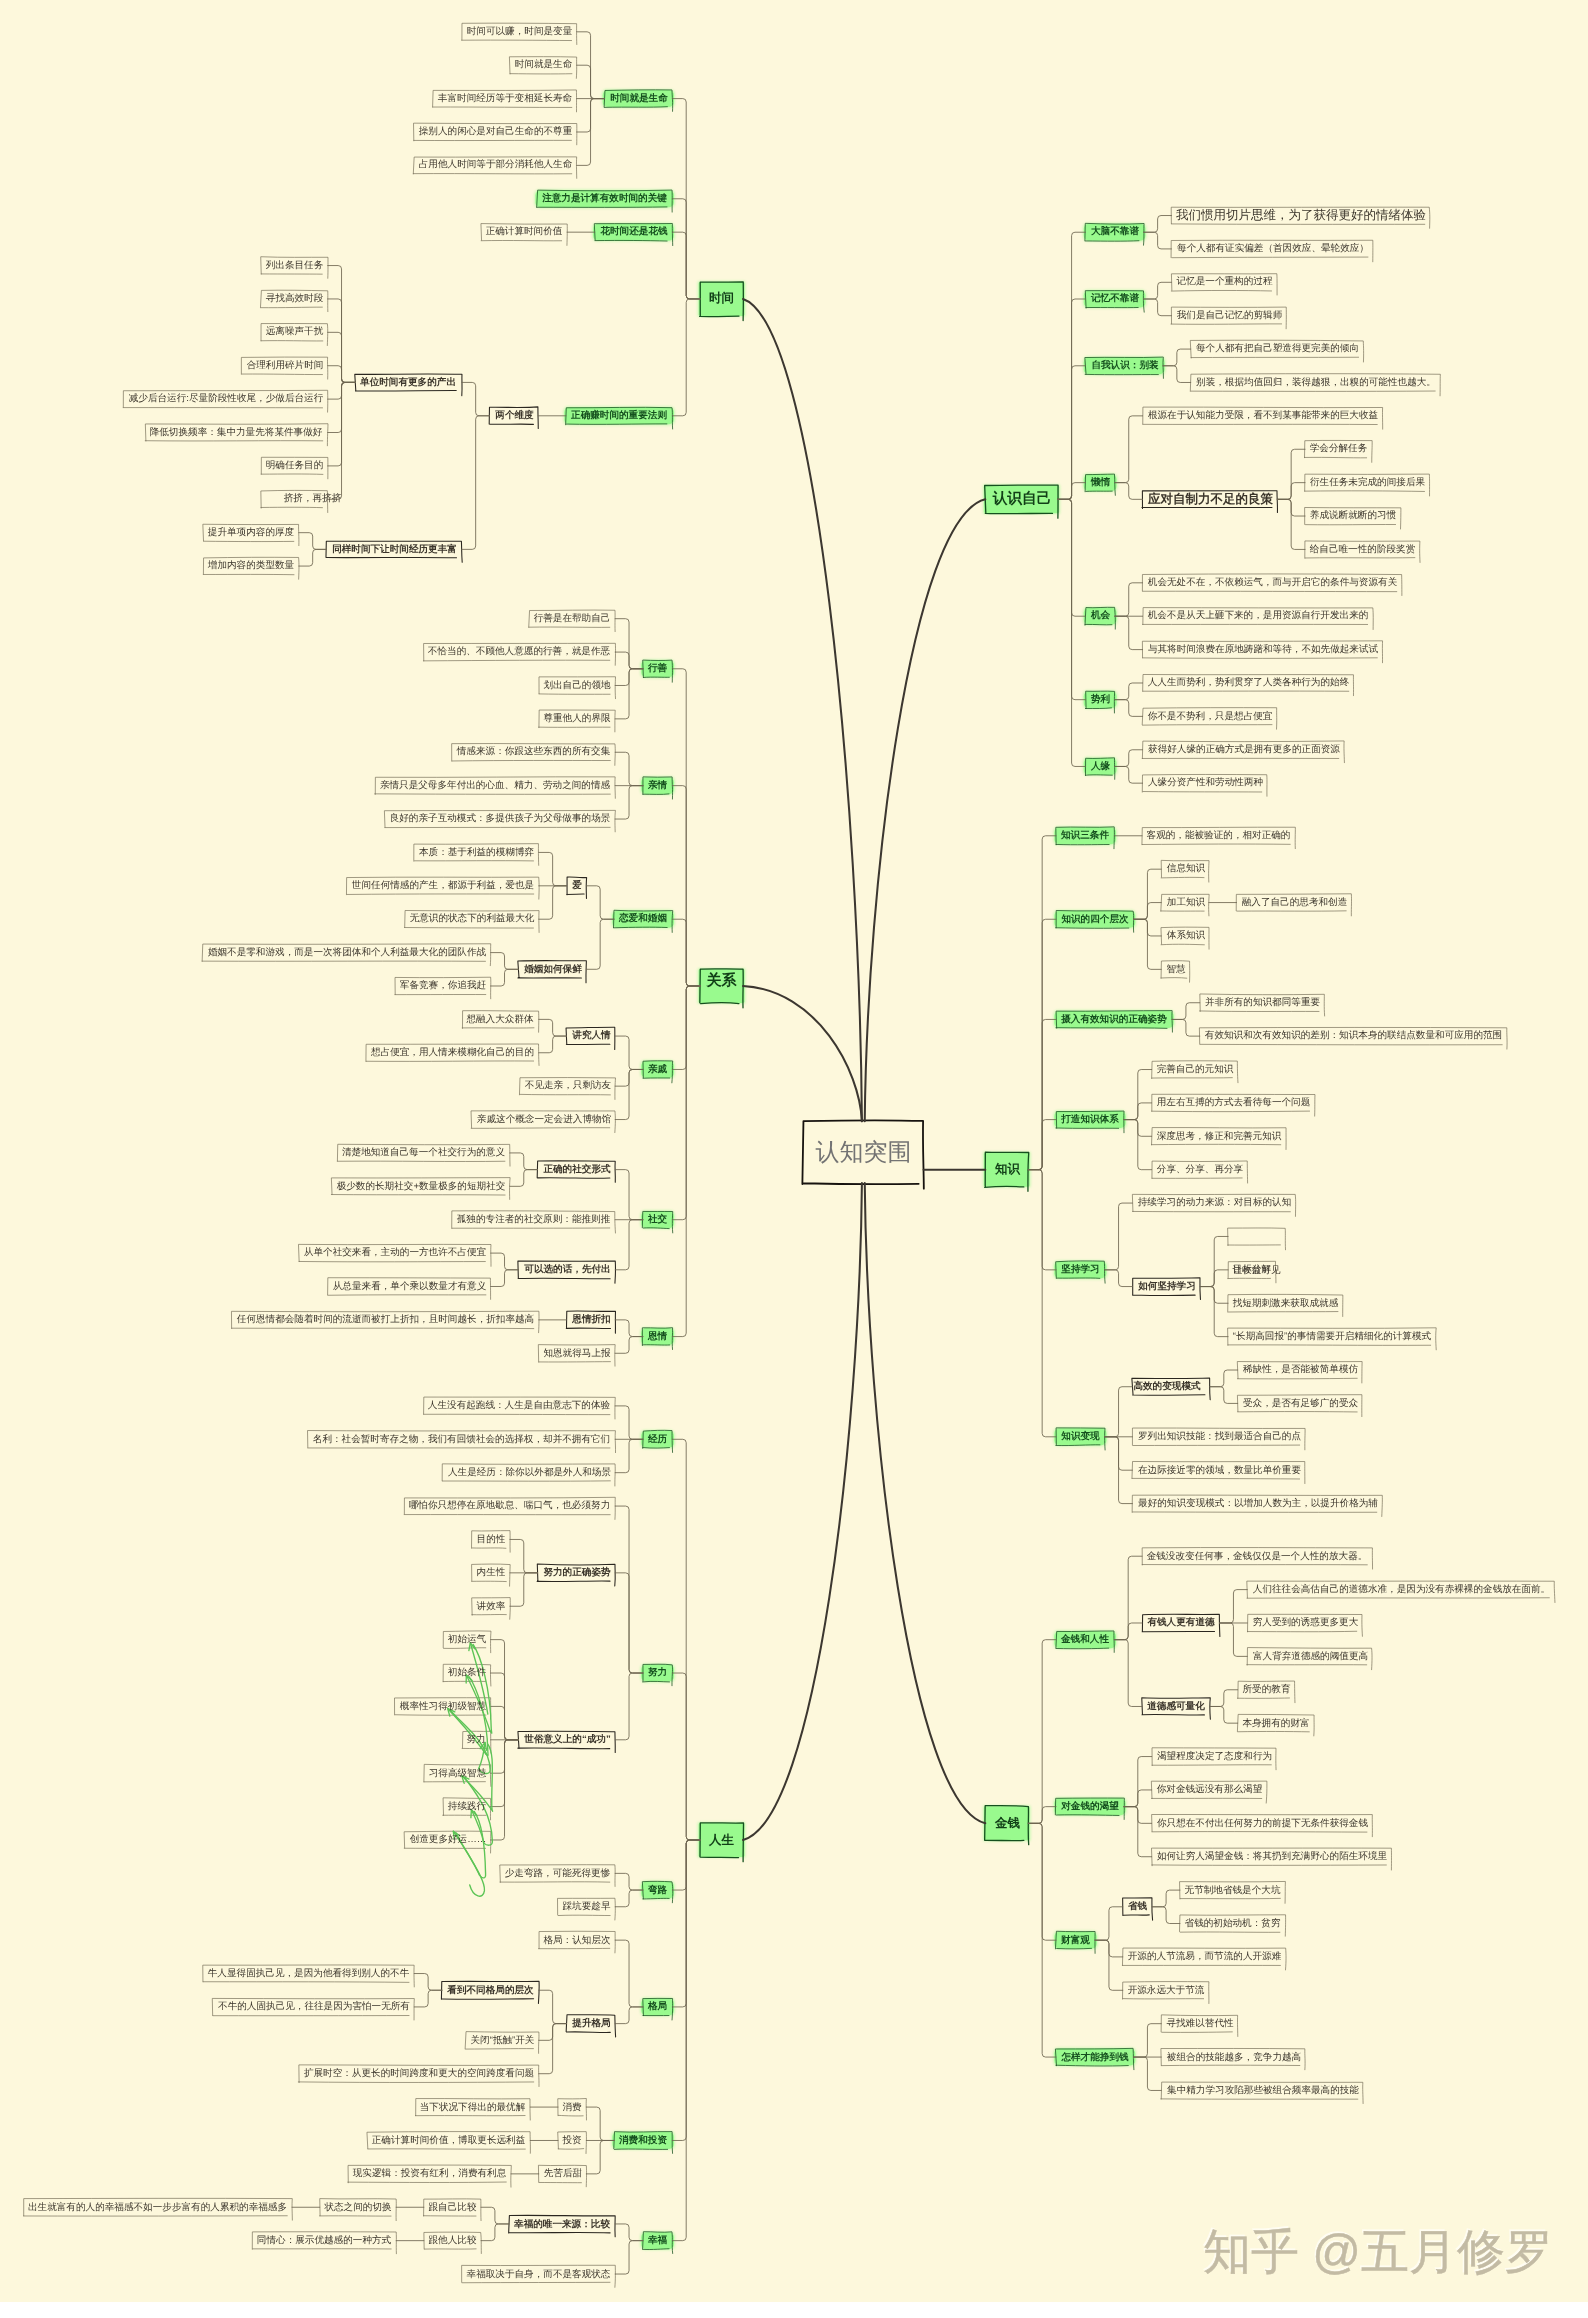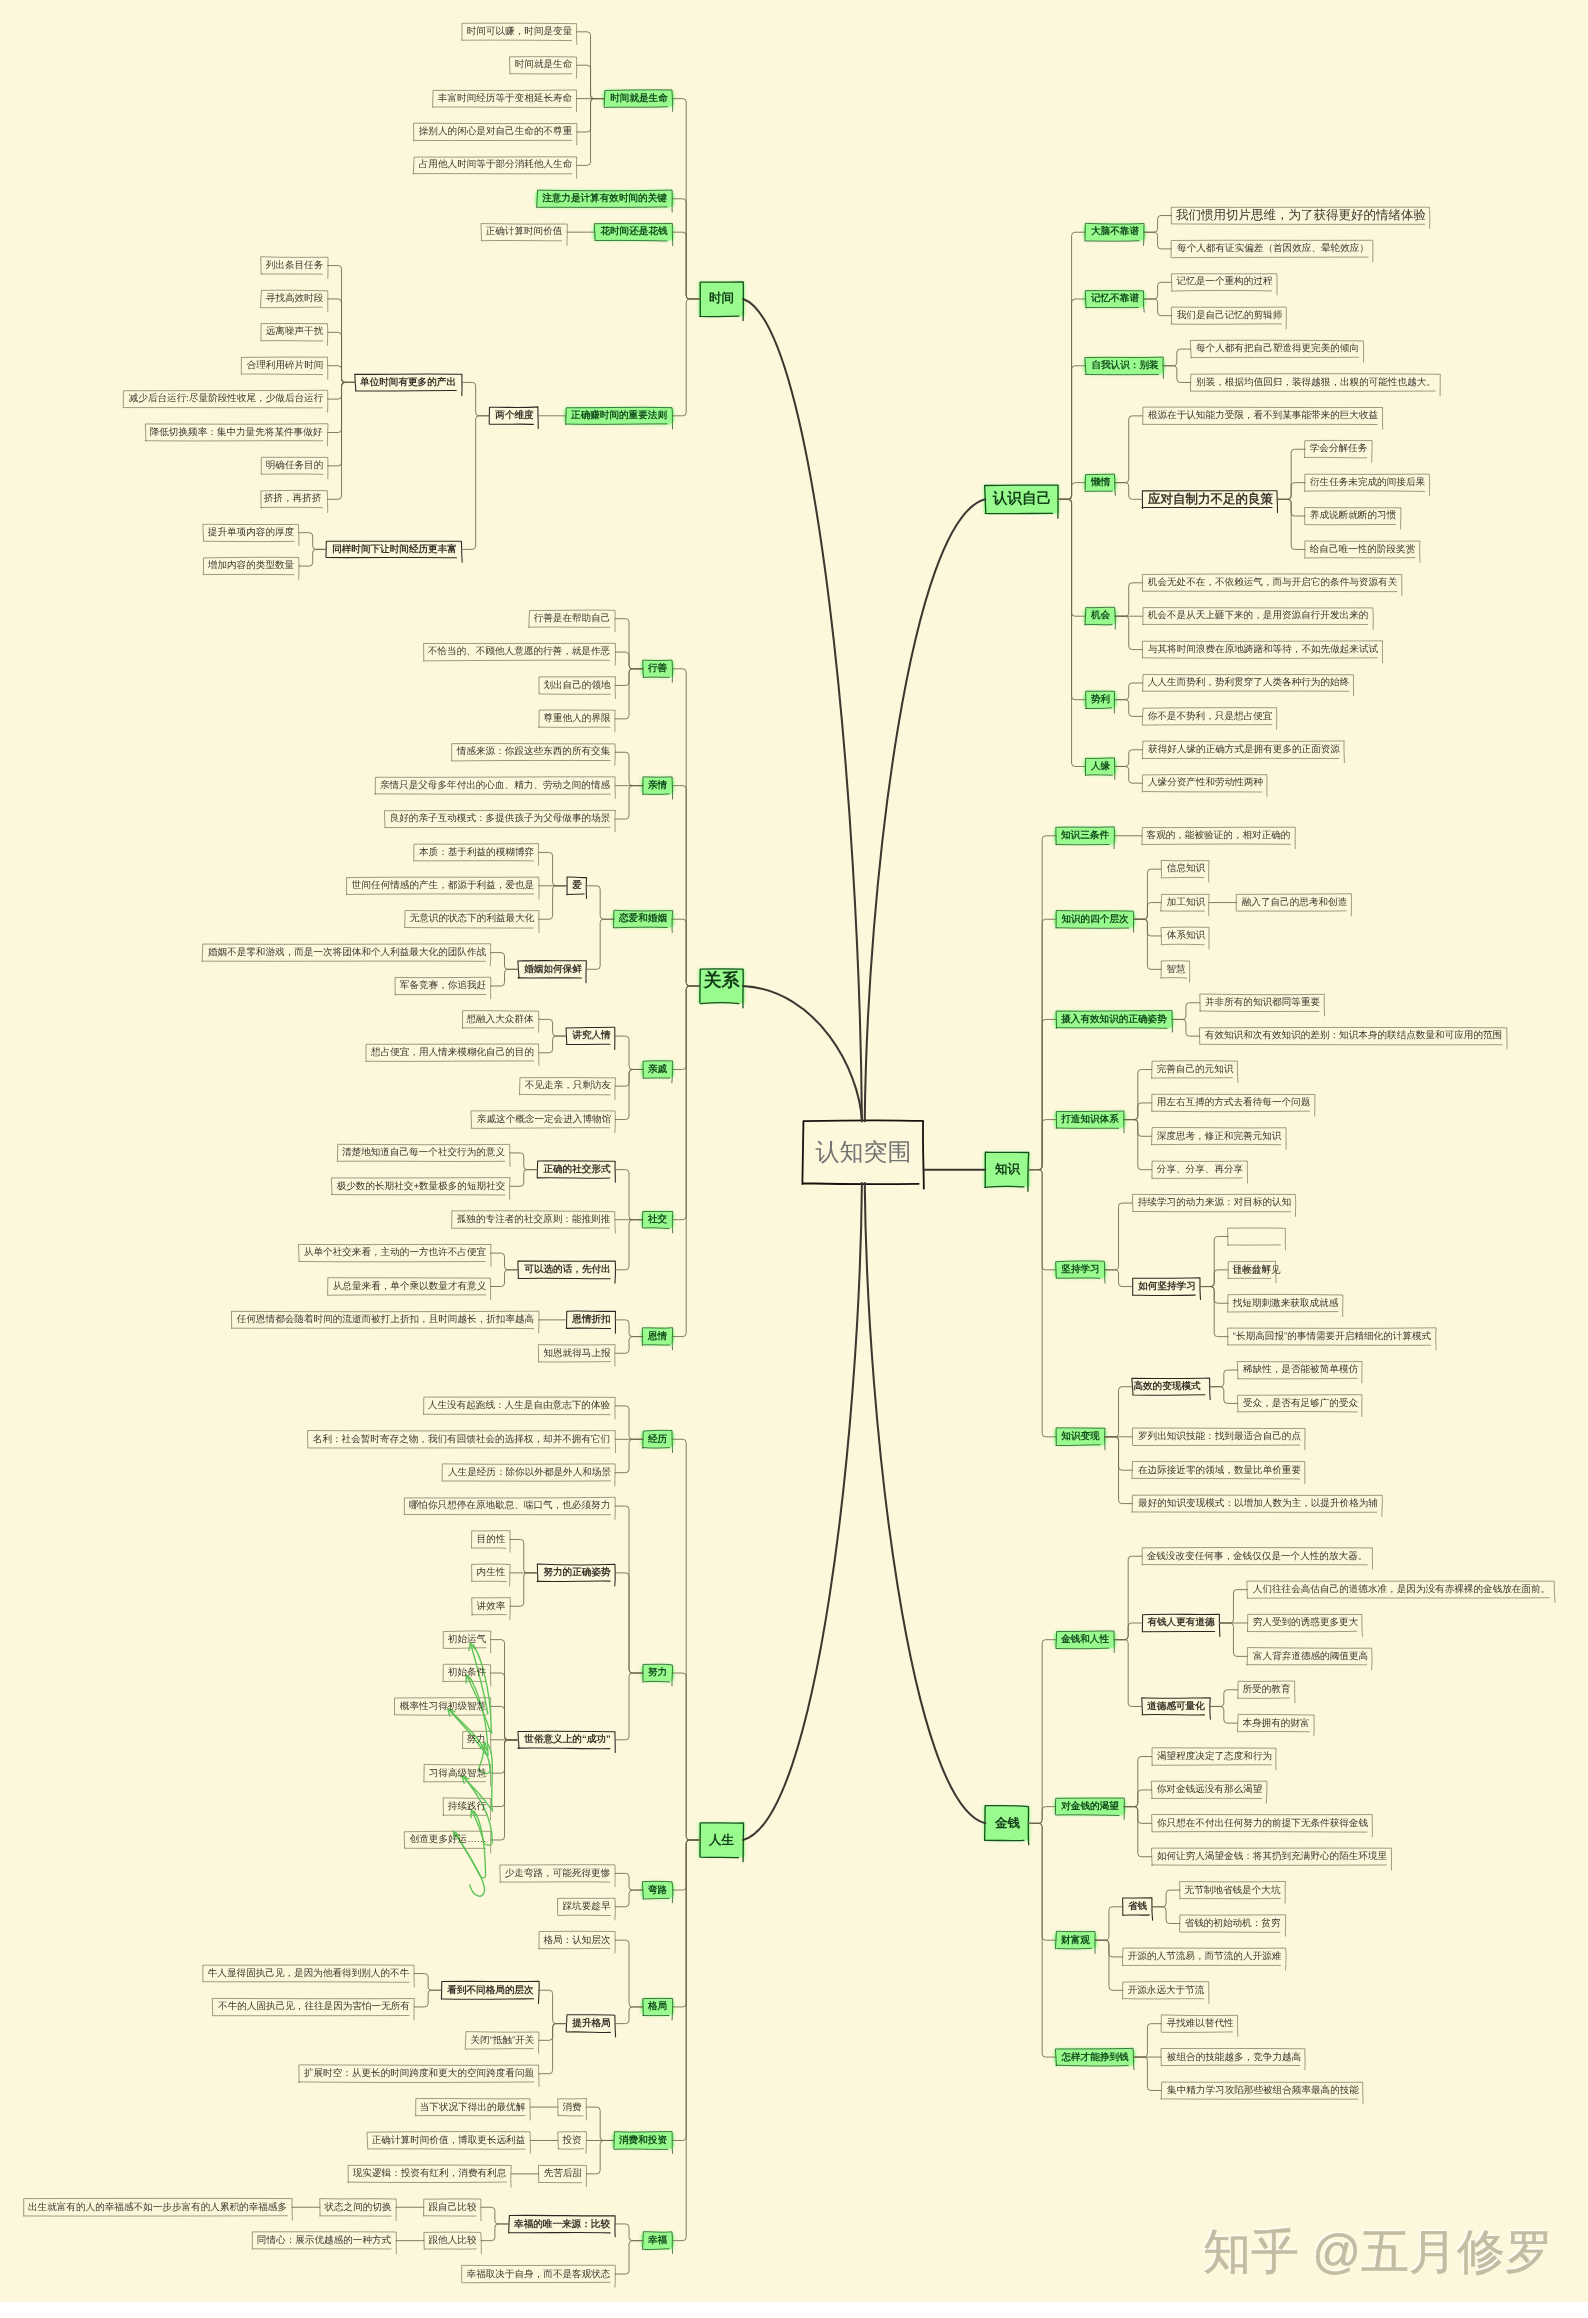--- a/index.html
+++ b/index.html
@@ -531,25 +531,25 @@
       <div class="node n-green" style="left: 566px; top: 407px; width: 106px; height: 17px;">正确赚时间的重要法则</div>
       <div class="node n-bold" style="left: 490px; top: 407px; width: 49px; height: 17px;">两个维度</div>
       <div class="node n-bold" style="left: 355px; top: 374px; width: 106px; height: 17px;">单位时间有更多的产出</div>
       <div class="node n-plain" style="left: 261px; top: 257px; width: 67px; height: 17px;">列出条目任务</div>
       <div class="node n-plain" style="left: 261px; top: 290px; width: 67px; height: 17px;">寻找高效时段</div>
       <div class="node n-plain" style="left: 261px; top: 323px; width: 67px; height: 17px;">远离噪声干扰</div>
       <div class="node n-plain" style="left: 242px; top: 357px; width: 86px; height: 17px;">合理利用碎片时间</div>
       <div class="node n-plain" style="left: 124px; top: 390px; width: 204px; height: 17px;">减少后台运行:尽量阶段性收尾，少做后台运行</div>
       <div class="node n-plain" style="left: 145px; top: 424px; width: 182px; height: 17px;">降低切换频率：集中力量先将某件事做好</div>
       <div class="node n-plain" style="left: 261px; top: 457px; width: 67px; height: 17px;">明确任务目的</div>
-      <div class="node n-plain" style="left: 247px; top: 490px; width: 67px; height: 17px; padding-left: 24px;">挤挤，再挤挤</div>
+      <div class="node n-plain" style="left: 267px; top: 490px; width: 67px; height: 17px; padding-left: 24px;">挤挤，再挤挤</div>
       <div class="node n-bold" style="left: 327px; top: 541px; width: 135px; height: 17px;">同样时间下让时间经历更丰富</div>
       <div class="node n-plain" style="left: 203px; top: 524px; width: 96px; height: 17px;">提升单项内容的厚度</div>
       <div class="node n-plain" style="left: 203px; top: 557px; width: 96px; height: 17px;">增加内容的类型数量</div>
-      <div class="node n-l1" style="left: 700px; top: 968px; width: 43px; height: 26px; font-size: 18px;">关系</div>
+      <div class="node n-l1" style="left: 700px; top: 968px; width: 43px; height: 26px; font-size: 15px;">关系</div>
       <div class="node n-green" style="left: 643px; top: 660px; width: 29px; height: 17px;">行善</div>
       <div class="node n-plain" style="left: 529px; top: 610px; width: 86px; height: 17px;">行善是在帮助自己</div>
       <div class="node n-plain" style="left: 423px; top: 643px; width: 192px; height: 17px;">不恰当的、不顾他人意愿的行善，就是作恶</div>
       <div class="node n-plain" style="left: 539px; top: 677px; width: 76px; height: 17px;">划出自己的领地</div>
       <div class="node n-plain" style="left: 539px; top: 710px; width: 76px; height: 17px;">尊重他人的界限</div>
       <div class="node n-green" style="left: 643px; top: 777px; width: 29px; height: 17px;">亲情</div>
       <div class="node n-plain" style="left: 452px; top: 743px; width: 163px; height: 17px;">情感来源：你跟这些东西的所有交集</div>
       <div class="node n-plain" style="left: 375px; top: 777px; width: 240px; height: 17px;">亲情只是父母多年付出的心血、精力、劳动之间的情感</div>
       <div class="node n-plain" style="left: 385px; top: 810px; width: 230px; height: 17px;">良好的亲子互动模式：多提供孩子为父母做事的场景</div>
       <div class="node n-green" style="left: 614px; top: 910px; width: 58px; height: 17px;">恋爱和婚姻</div>

